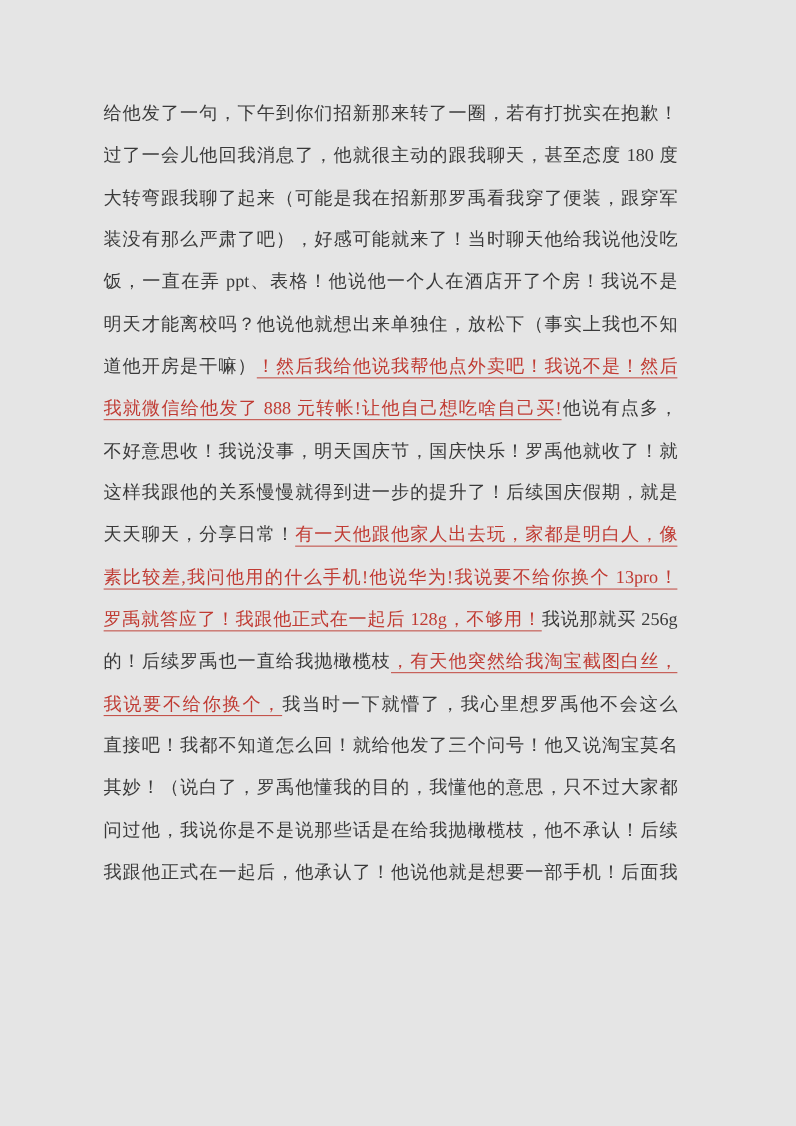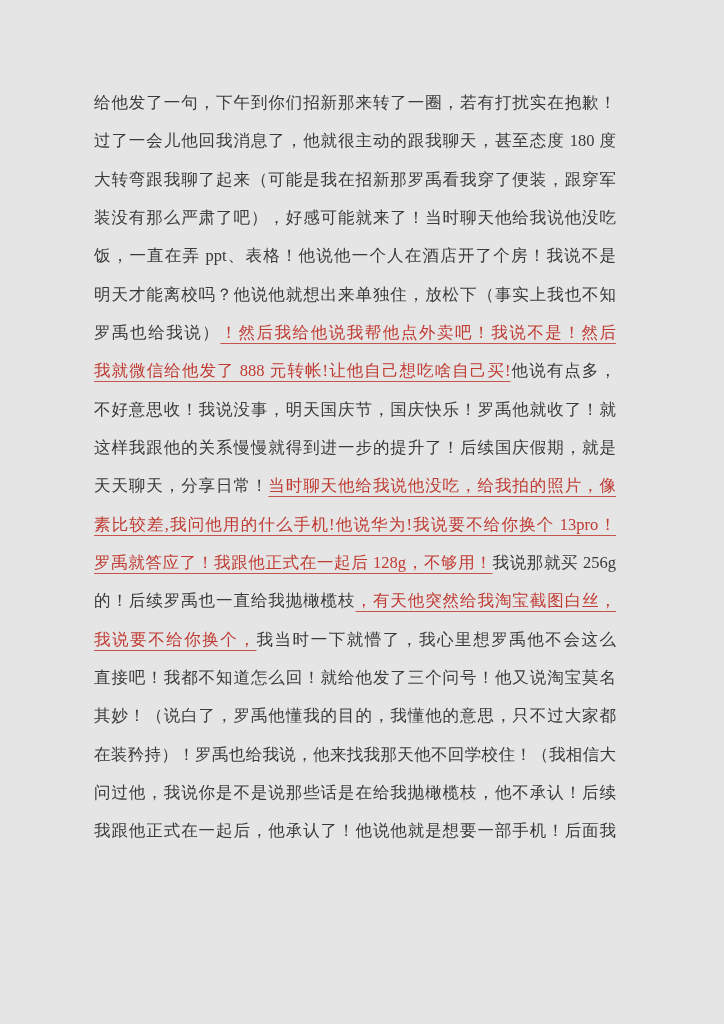--- a/index.html
+++ b/index.html
@@ -45,28 +45,27 @@
 <body>
 
 <div class="page">
   <div class="text-block">
       <div class="text-line"><span class="seg-normal">给他发了一句，下午到你们招新那来转了一圈，若有打扰实在抱歉！</span></div>
       <div class="text-line"><span class="seg-normal">过了一会儿他回我消息了，他就很主动的跟我聊天，甚至态度 180 度</span></div>
       <div class="text-line"><span class="seg-normal">大转弯跟我聊了起来（可能是我在招新那罗禹看我穿了便装，跟穿军</span></div>
       <div class="text-line"><span class="seg-normal">装没有那么严肃了吧），好感可能就来了！当时聊天他给我说他没吃</span></div>
       <div class="text-line"><span class="seg-normal">饭，一直在弄 ppt、表格！他说他一个人在酒店开了个房！我说不是</span></div>
       <div class="text-line"><span class="seg-normal">明天才能离校吗？他说他就想出来单独住，放松下（事实上我也不知</span></div>
-      <div class="text-line"><span class="seg-normal">罗禹也给我说）</span><span class="seg-red">！然后我给他说我帮他点外卖吧！我说不是！然后</span></div>
+      <div class="text-line"><span class="seg-normal">道他开房是干嘛）</span><span class="seg-red">！然后我给他说我帮他点外卖吧！我说不是！然后</span></div>
       <div class="text-line"><span class="seg-red">我就微信给他发了 888 元转帐!让他自己想吃啥自己买!</span><span class="seg-normal">他说有点多，</span></div>
       <div class="text-line"><span class="seg-normal">不好意思收！我说没事，明天国庆节，国庆快乐！罗禹他就收了！就</span></div>
       <div class="text-line"><span class="seg-normal">这样我跟他的关系慢慢就得到进一步的提升了！后续国庆假期，就是</span></div>
-      <div class="text-line"><span class="seg-normal">天天聊天，分享日常！</span><span class="seg-red">当时聊天他给我说他没吃，给我拍的照片，像</span></div>
+      <div class="text-line"><span class="seg-normal">天天聊天，分享日常！</span><span class="seg-red">有一天他跟他家人出去玩，家都是明白人，像</span></div>
       <div class="text-line"><span class="seg-red">素比较差,我问他用的什么手机!他说华为!我说要不给你换个 13pro！</span></div>
       <div class="text-line"><span class="seg-red">罗禹就答应了！我跟他正式在一起后 128g，不够用！</span><span class="seg-normal">我说那就买 256g</span></div>
       <div class="text-line"><span class="seg-normal">的！后续罗禹也一直给我抛橄榄枝</span><span class="seg-red">，有天他突然给我淘宝截图白丝，</span></div>
       <div class="text-line"><span class="seg-red">我说要不给你换个，</span><span class="seg-normal">我当时一下就懵了，我心里想罗禹他不会这么</span></div>
       <div class="text-line"><span class="seg-normal">直接吧！我都不知道怎么回！就给他发了三个问号！他又说淘宝莫名</span></div>
       <div class="text-line"><span class="seg-normal">其妙！（说白了，罗禹他懂我的目的，我懂他的意思，只不过大家都</span></div>
-      <div class="text-line"><span class="seg-normal">在装矜持）！罗禹也给我说，他来找我那天他不回学校住！（我相信大</span></div>
       <div class="text-line"><span class="seg-normal">问过他，我说你是不是说那些话是在给我抛橄榄枝，他不承认！后续</span></div>
       <div class="text-line"><span class="seg-normal">我跟他正式在一起后，他承认了！他说他就是想要一部手机！后面我</span></div>
     </div>
 </div>
 
 </body></html>

